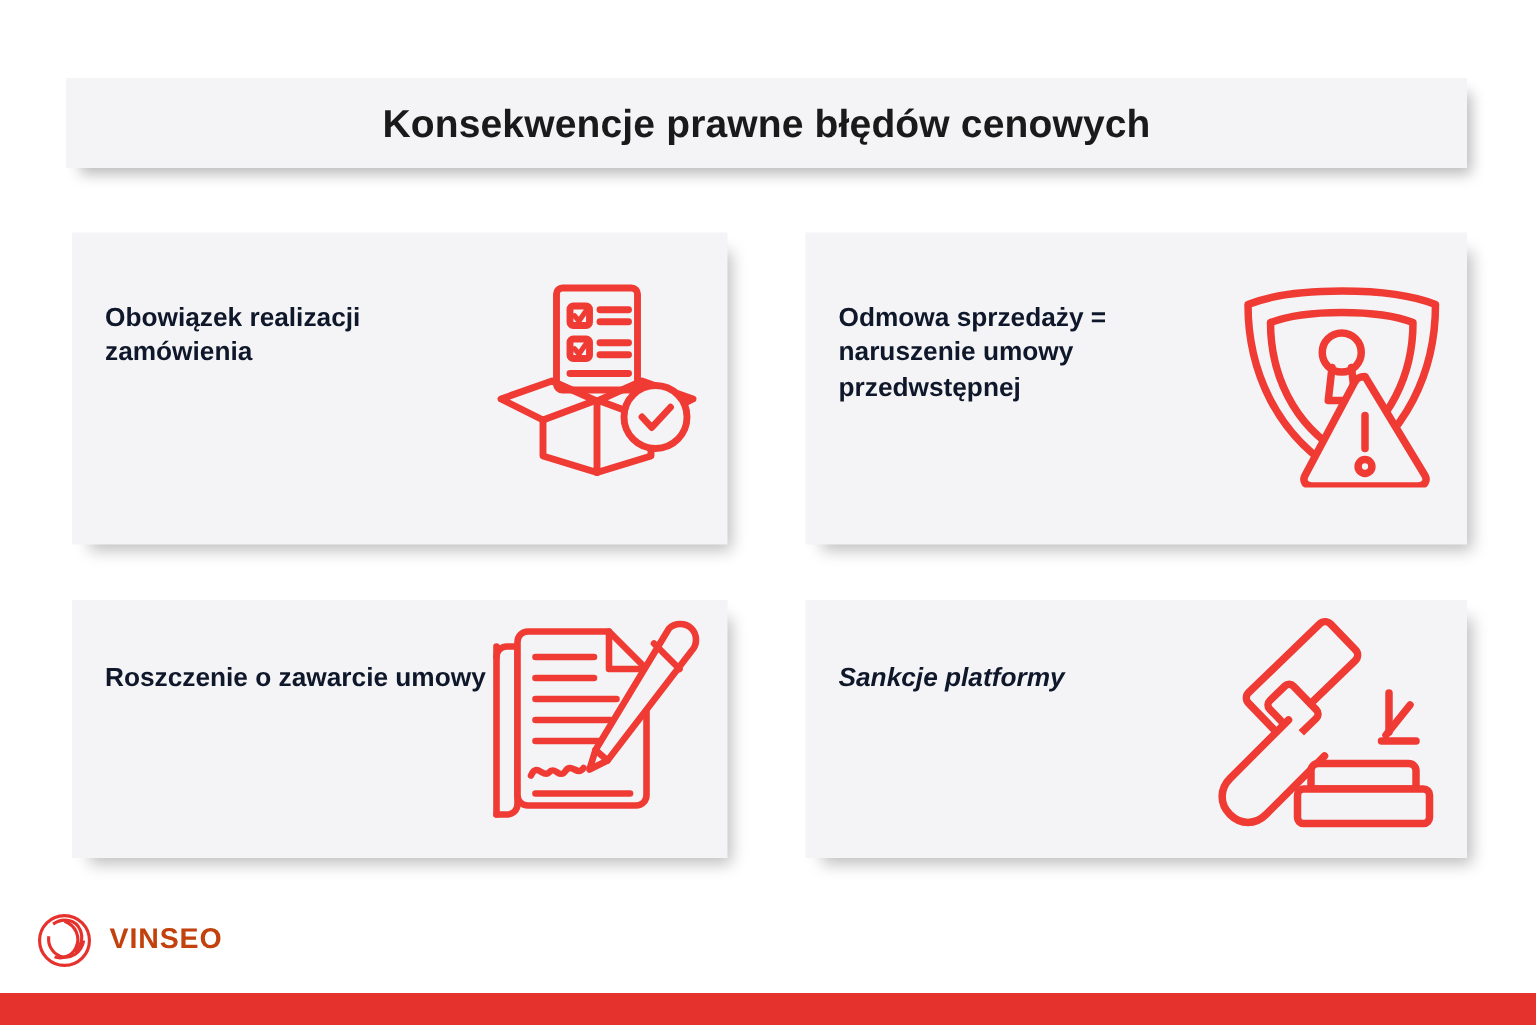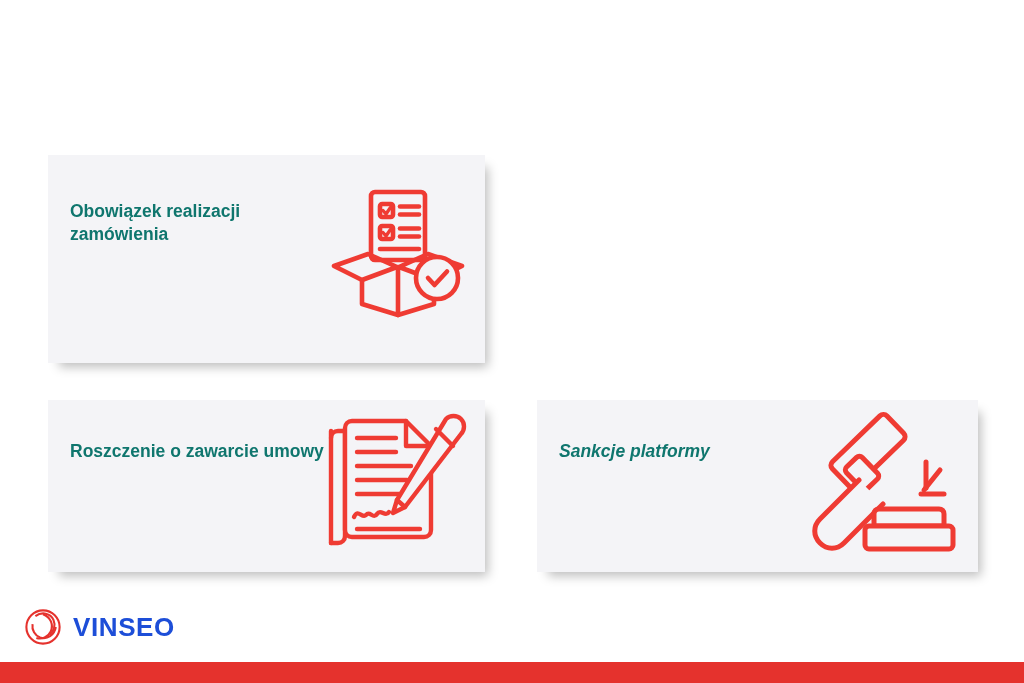--- a/index.html
+++ b/index.html
@@ -54,21 +54,21 @@
   }
   .card-1 { left: 48px;  top: 155px; width: 437px; height: 208px; }
   .card-2 { left: 537px; top: 155px; width: 441px; height: 208px; }
   .card-3 { left: 48px;  top: 400px; width: 437px; height: 172px; }
   .card-4 { left: 537px; top: 400px; width: 441px; height: 172px; font-style: italic; }
 
   .card-label {
     font-size: 17.5px;
     font-weight: bold;
     line-height: 1.34;
-    color: #0f766e;
+    color: #0f172a;
     position: absolute;
     left: 22px;
     top: 45px;
     width: 260px;
   }
   .card-3 .card-label,
   .card-4 .card-label { top: 40px; }
   .card-4 .card-label { width: 240px; }
 
   .card-icon {
@@ -85,40 +85,43 @@
   .footer-logo {
     position: absolute;
     left: 24px;
     top: 608px;
     display: flex;
     align-items: center;
     gap: 11px;
   }
   .logo-mark { width: 38px; height: 38px; display: block; }
   .logo-word {
-    font-size: 26px;
+    font-size: 19px;
     font-weight: bold;
     letter-spacing: 0.6px;
-    color: #1d4ed8;
+    color: #c2410c;
   }
 
   .bottom-bar {
     position: absolute;
     left: 0;
     top: 662px;
     width: 1024px;
     height: 21px;
     background: #e5322d;
   }
 </style>
 </head>
 <body>
 
 <div class="slide">
 
+  <div class="title-banner">
+    <div class="title-text">Konsekwencje prawne błędów cenowych</div>
+  </div>
 
   <div class="card card-1">
     <div class="card-label">Obowiązek realizacji zamówienia</div>
     <div class="card-icon">
       <svg viewBox="0 0 140 130" fill="none" stroke="#ef3b33" stroke-width="4.6" stroke-linecap="round" stroke-linejoin="round">
 
         <rect x="40" y="4" width="54" height="68" rx="4"></rect>
         <rect x="49" y="16" width="13" height="13" rx="2.2"></rect>
         <polyline points="52,22.5 55,26 59.5,19.5" stroke-width="3.4"></polyline>
         <line x1="69" y1="18.5" x2="88" y2="18.5"></line>
@@ -134,20 +137,38 @@
 
         <path d="M31 92 L31 116 L67 127 L67 79"></path>
         <path d="M103 92 L103 116 L67 127"></path>
 
         <circle cx="106" cy="90" r="21" fill="#f4f4f7"></circle>
         <polyline points="97,90 103.5,97 116,83.5"></polyline>
       </svg>
     </div>
   </div>
 
+  <div class="card card-2">
+    <div class="card-label">Odmowa sprzedaży = naruszenie umowy przedwstępnej</div>
+    <div class="card-icon">
+      <svg viewBox="0 0 145 140" fill="none" stroke="#ef3b33" stroke-width="5" stroke-linecap="round" stroke-linejoin="round">
+
+        <path d="M10 18 C40 6 105 6 135 18 C135 62 116 106 72.5 131 C29 106 10 62 10 18 Z"></path>
+
+        <path d="M25 30 C48 21 97 21 120 30 C120 64 105 98 72.5 117 C40 98 25 64 25 30 Z"></path>
+
+        <circle cx="72.5" cy="50" r="13"></circle>
+        <path d="M66 60 L63.5 82 L81.5 82 L79 60"></path>
+
+        <path d="M88 66 L128 132 C130 136 127.5 139 123.5 139 L52.5 139 C48.5 139 46 136 48 132 L81 70 C83 66 86 66 88 66 Z" fill="#f4f4f7"></path>
+        <line x1="88" y1="92" x2="88" y2="114"></line>
+        <circle cx="88" cy="126" r="4.6"></circle>
+      </svg>
+    </div>
+  </div>
 
   <div class="card card-3">
     <div class="card-label">Roszczenie o zawarcie umowy</div>
     <div class="card-icon">
       <svg viewBox="0 0 155 140" fill="none" stroke="#ef3b33" stroke-width="4.4" stroke-linecap="round" stroke-linejoin="round">
 
         <path d="M8 26 C8 22 11 19 15 19 L22 19 L22 124 C22 128 19 131 15 131 L8 131"></path>
         <path d="M8 19 L8 131"></path>
 
         <path d="M22 16 C22 12 25 9 29 9 L83 9 L108 34 L108 118 C108 122 105 125 101 125 L29 125 C25 125 22 122 22 118 Z" fill="#f4f4f7"></path>

